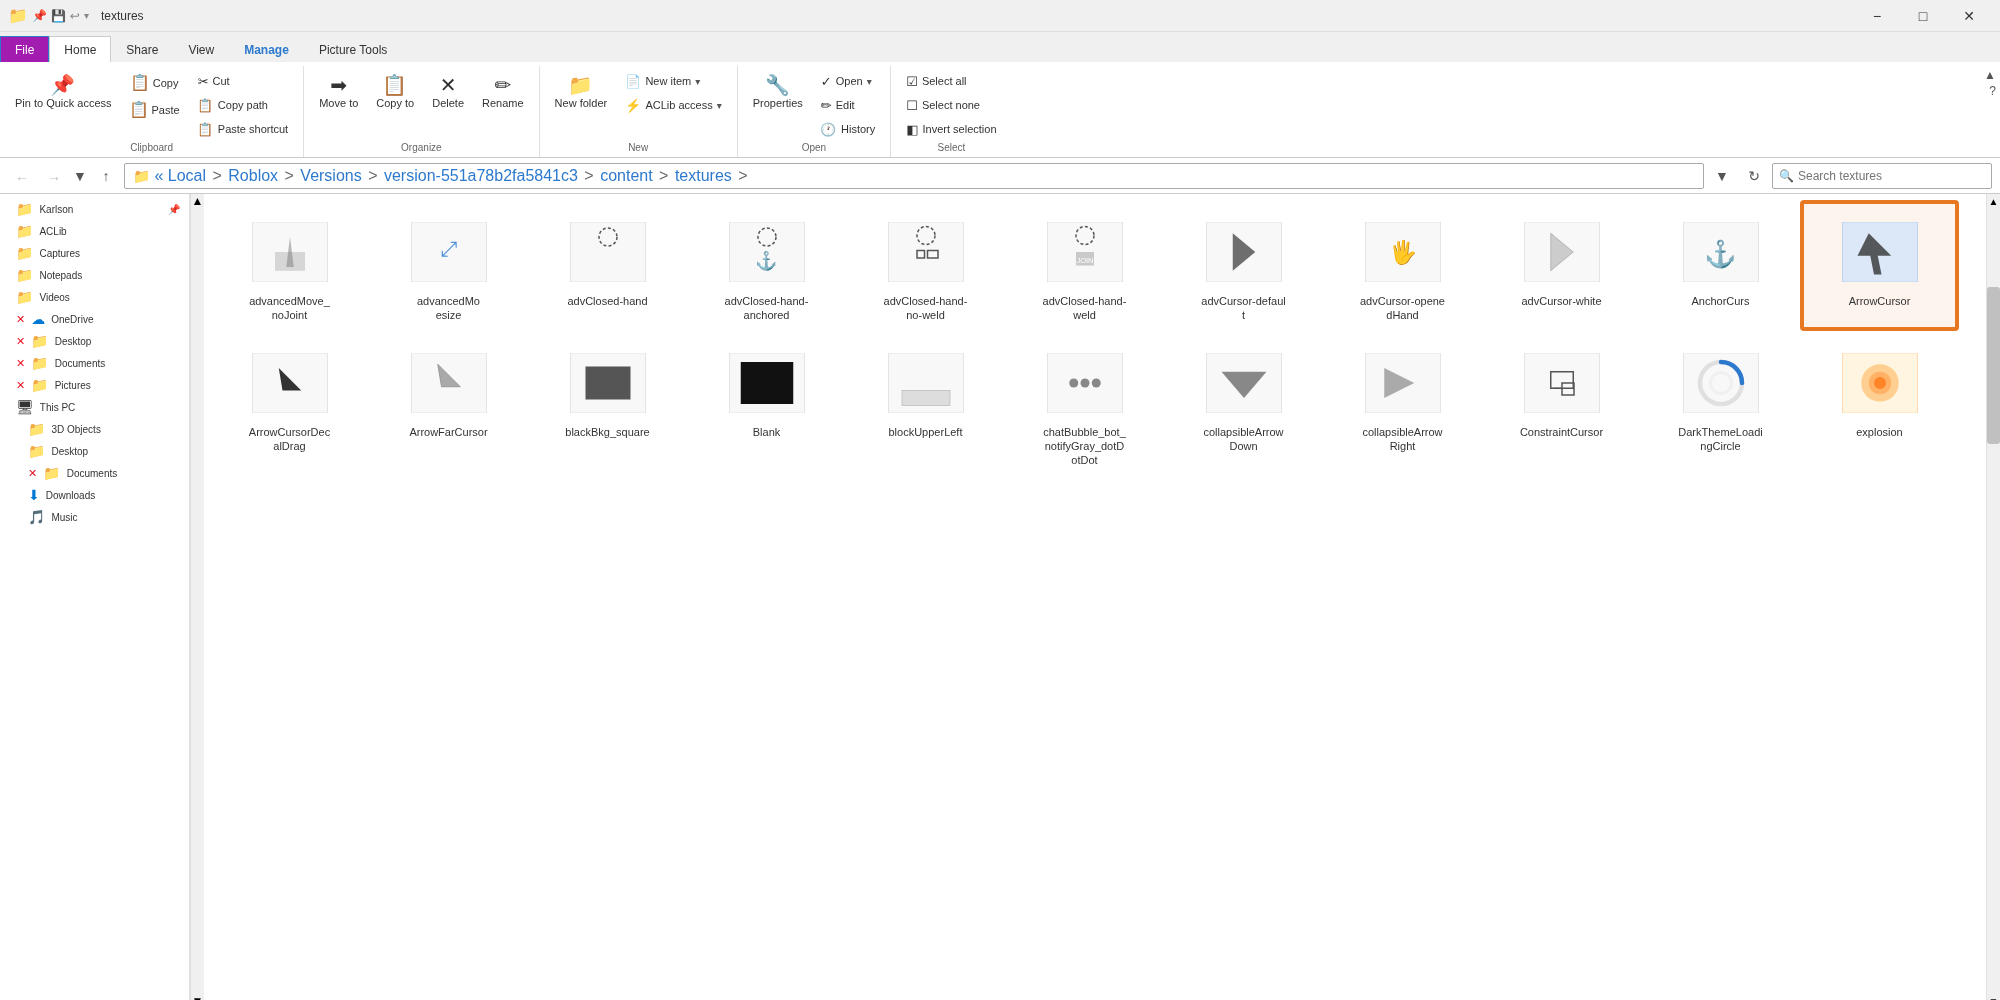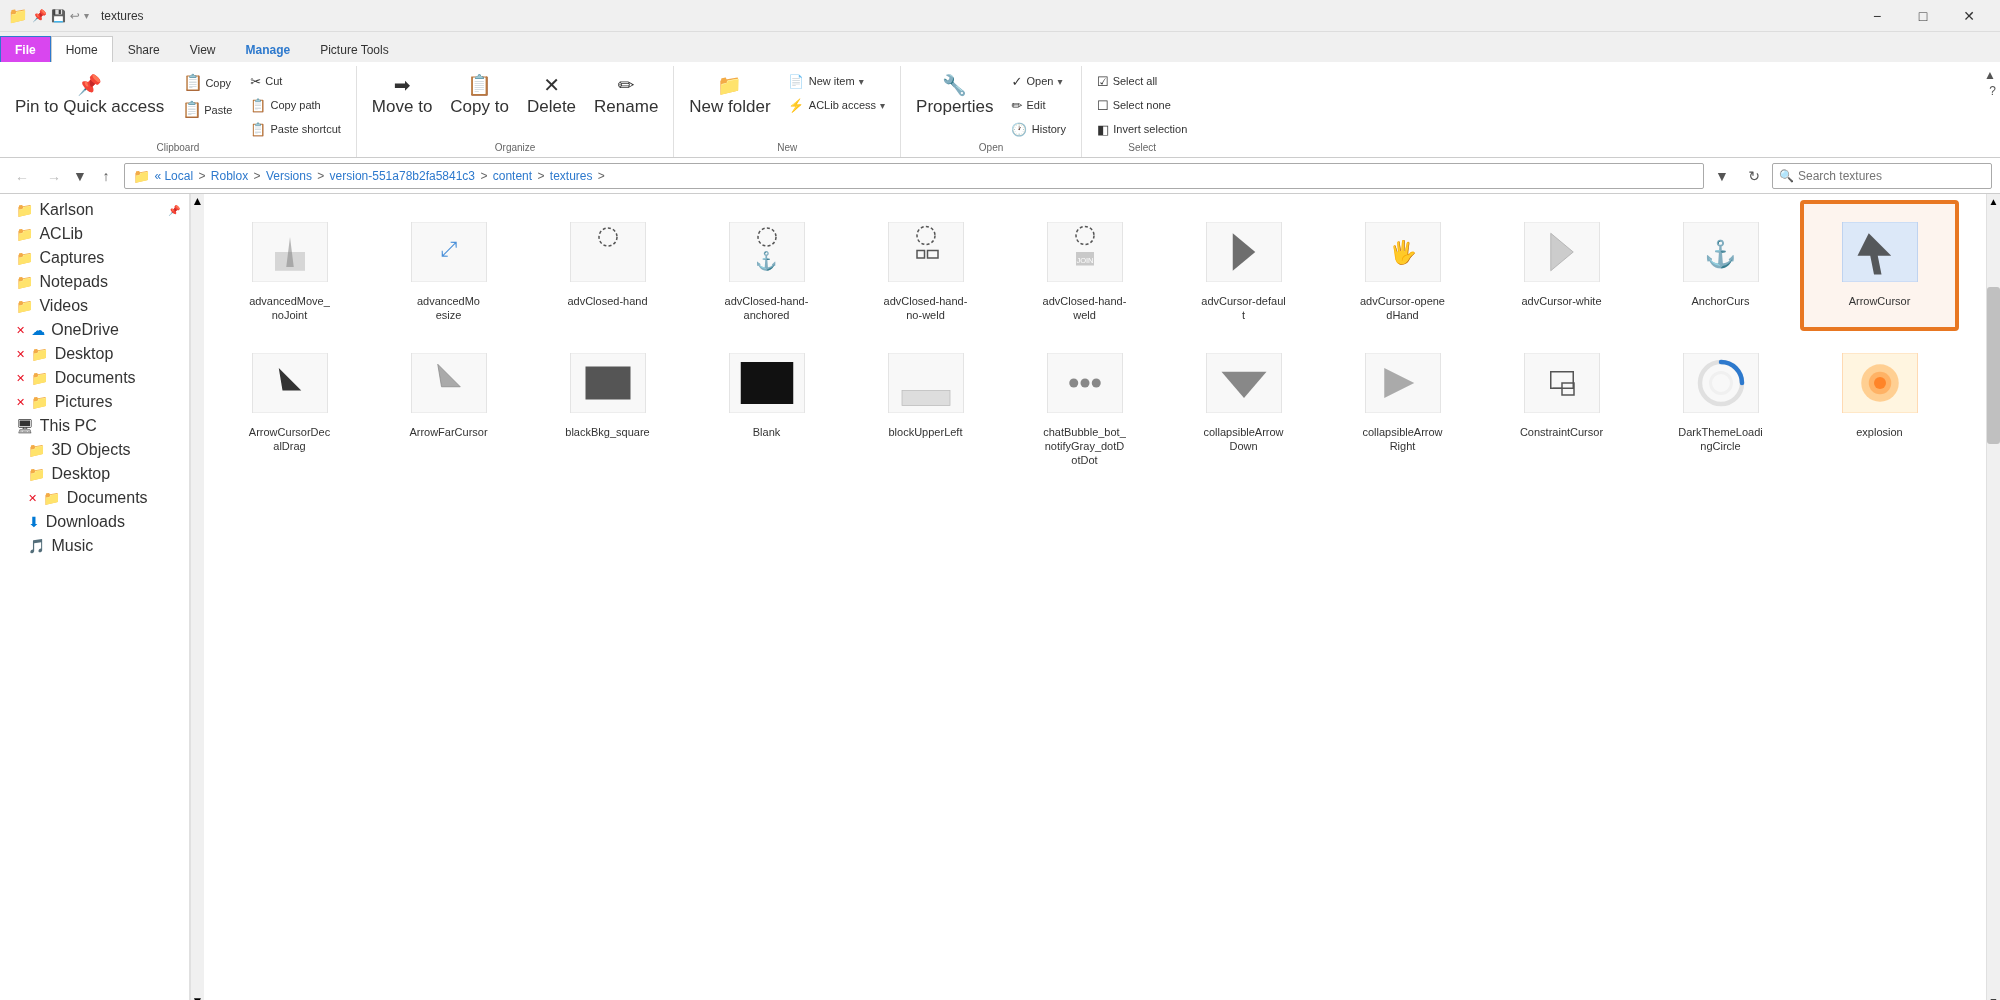--- a/index.html
+++ b/index.html
@@ -46,24 +46,24 @@
       display: flex; align-items: center;
     }
     .ribbon-tab.active {
       background: white;
       border-color: #ccc;
       border-bottom-color: white;
       color: #333;
       font-weight: normal;
     }
     .ribbon-tab.file {
-      background: #d946ef;
+      background: #a21caf;
       color: white;
       border-color: #2d79cd;
-      font-weight: bold;
+      font-weight: normal;
     }
     .ribbon-tab.manage {
       color: #2d79cd;
       font-weight: bold;
     }
 
     
     .ribbon {
       background: white;
       border-bottom: 1px solid #ccc;
@@ -103,21 +103,21 @@
       border: 1px solid transparent;
       border-radius: 2px;
       background: transparent;
       min-width: 44px;
       font-size: 11px;
       color: #333;
       text-align: center;
       gap: 2px;
     }
     .ribbon-btn .icon { font-size: 20px; line-height: 1; }
-    .ribbon-btn .label { font-size: 17px; line-height: 1.2; }
+    .ribbon-btn .label { font-size: 11px; line-height: 1.2; }
 
     .ribbon-btn-small {
       display: flex;
       align-items: center;
       gap: 4px;
       padding: 2px 6px;
       cursor: pointer;
       border: 1px solid transparent;
       border-radius: 2px;
       background: transparent;
@@ -148,21 +148,21 @@
     .address-input {
       flex: 1;
       height: 26px;
       border: 1px solid #aaa;
       border-radius: 2px;
       padding: 0 8px;
       font-size: 12px;
       background: white;
       display: flex; align-items: center;
     }
-    .address-path { font-size: 12px; color: #333; text-align: right; }
+    .address-path { font-size: 16px; color: #333; text-align: right; }
     .address-path span { color: #2d79cd; cursor: pointer; }
     .address-path .sep { color: #666; margin: 0 2px; }
 
     .search-box {
       width: 220px; height: 26px;
       border: 1px solid #aaa;
       border-radius: 2px;
       display: flex; align-items: center;
       background: white; padding: 0 6px;
       gap: 4px;
@@ -190,21 +190,21 @@
       display: flex;
       align-items: center;
       gap: 6px;
       padding: 3px 8px 3px 16px;
       cursor: pointer;
       font-size: 12px;
       color: #333;
       white-space: nowrap;
     }
     .sidebar-item .folder-icon { font-size: 14px; }
-    .sidebar-item .name { font-size: 16px; }
+    .sidebar-item .name { font-size: 10px; }
     .sidebar-item .pin-icon { font-size: 10px; color: #aaa; margin-left: auto; }
 
     
     .content-area {
       flex: 1;
       background: white;
       overflow-y: auto;
       padding: 8px;
       position: relative;
     }

